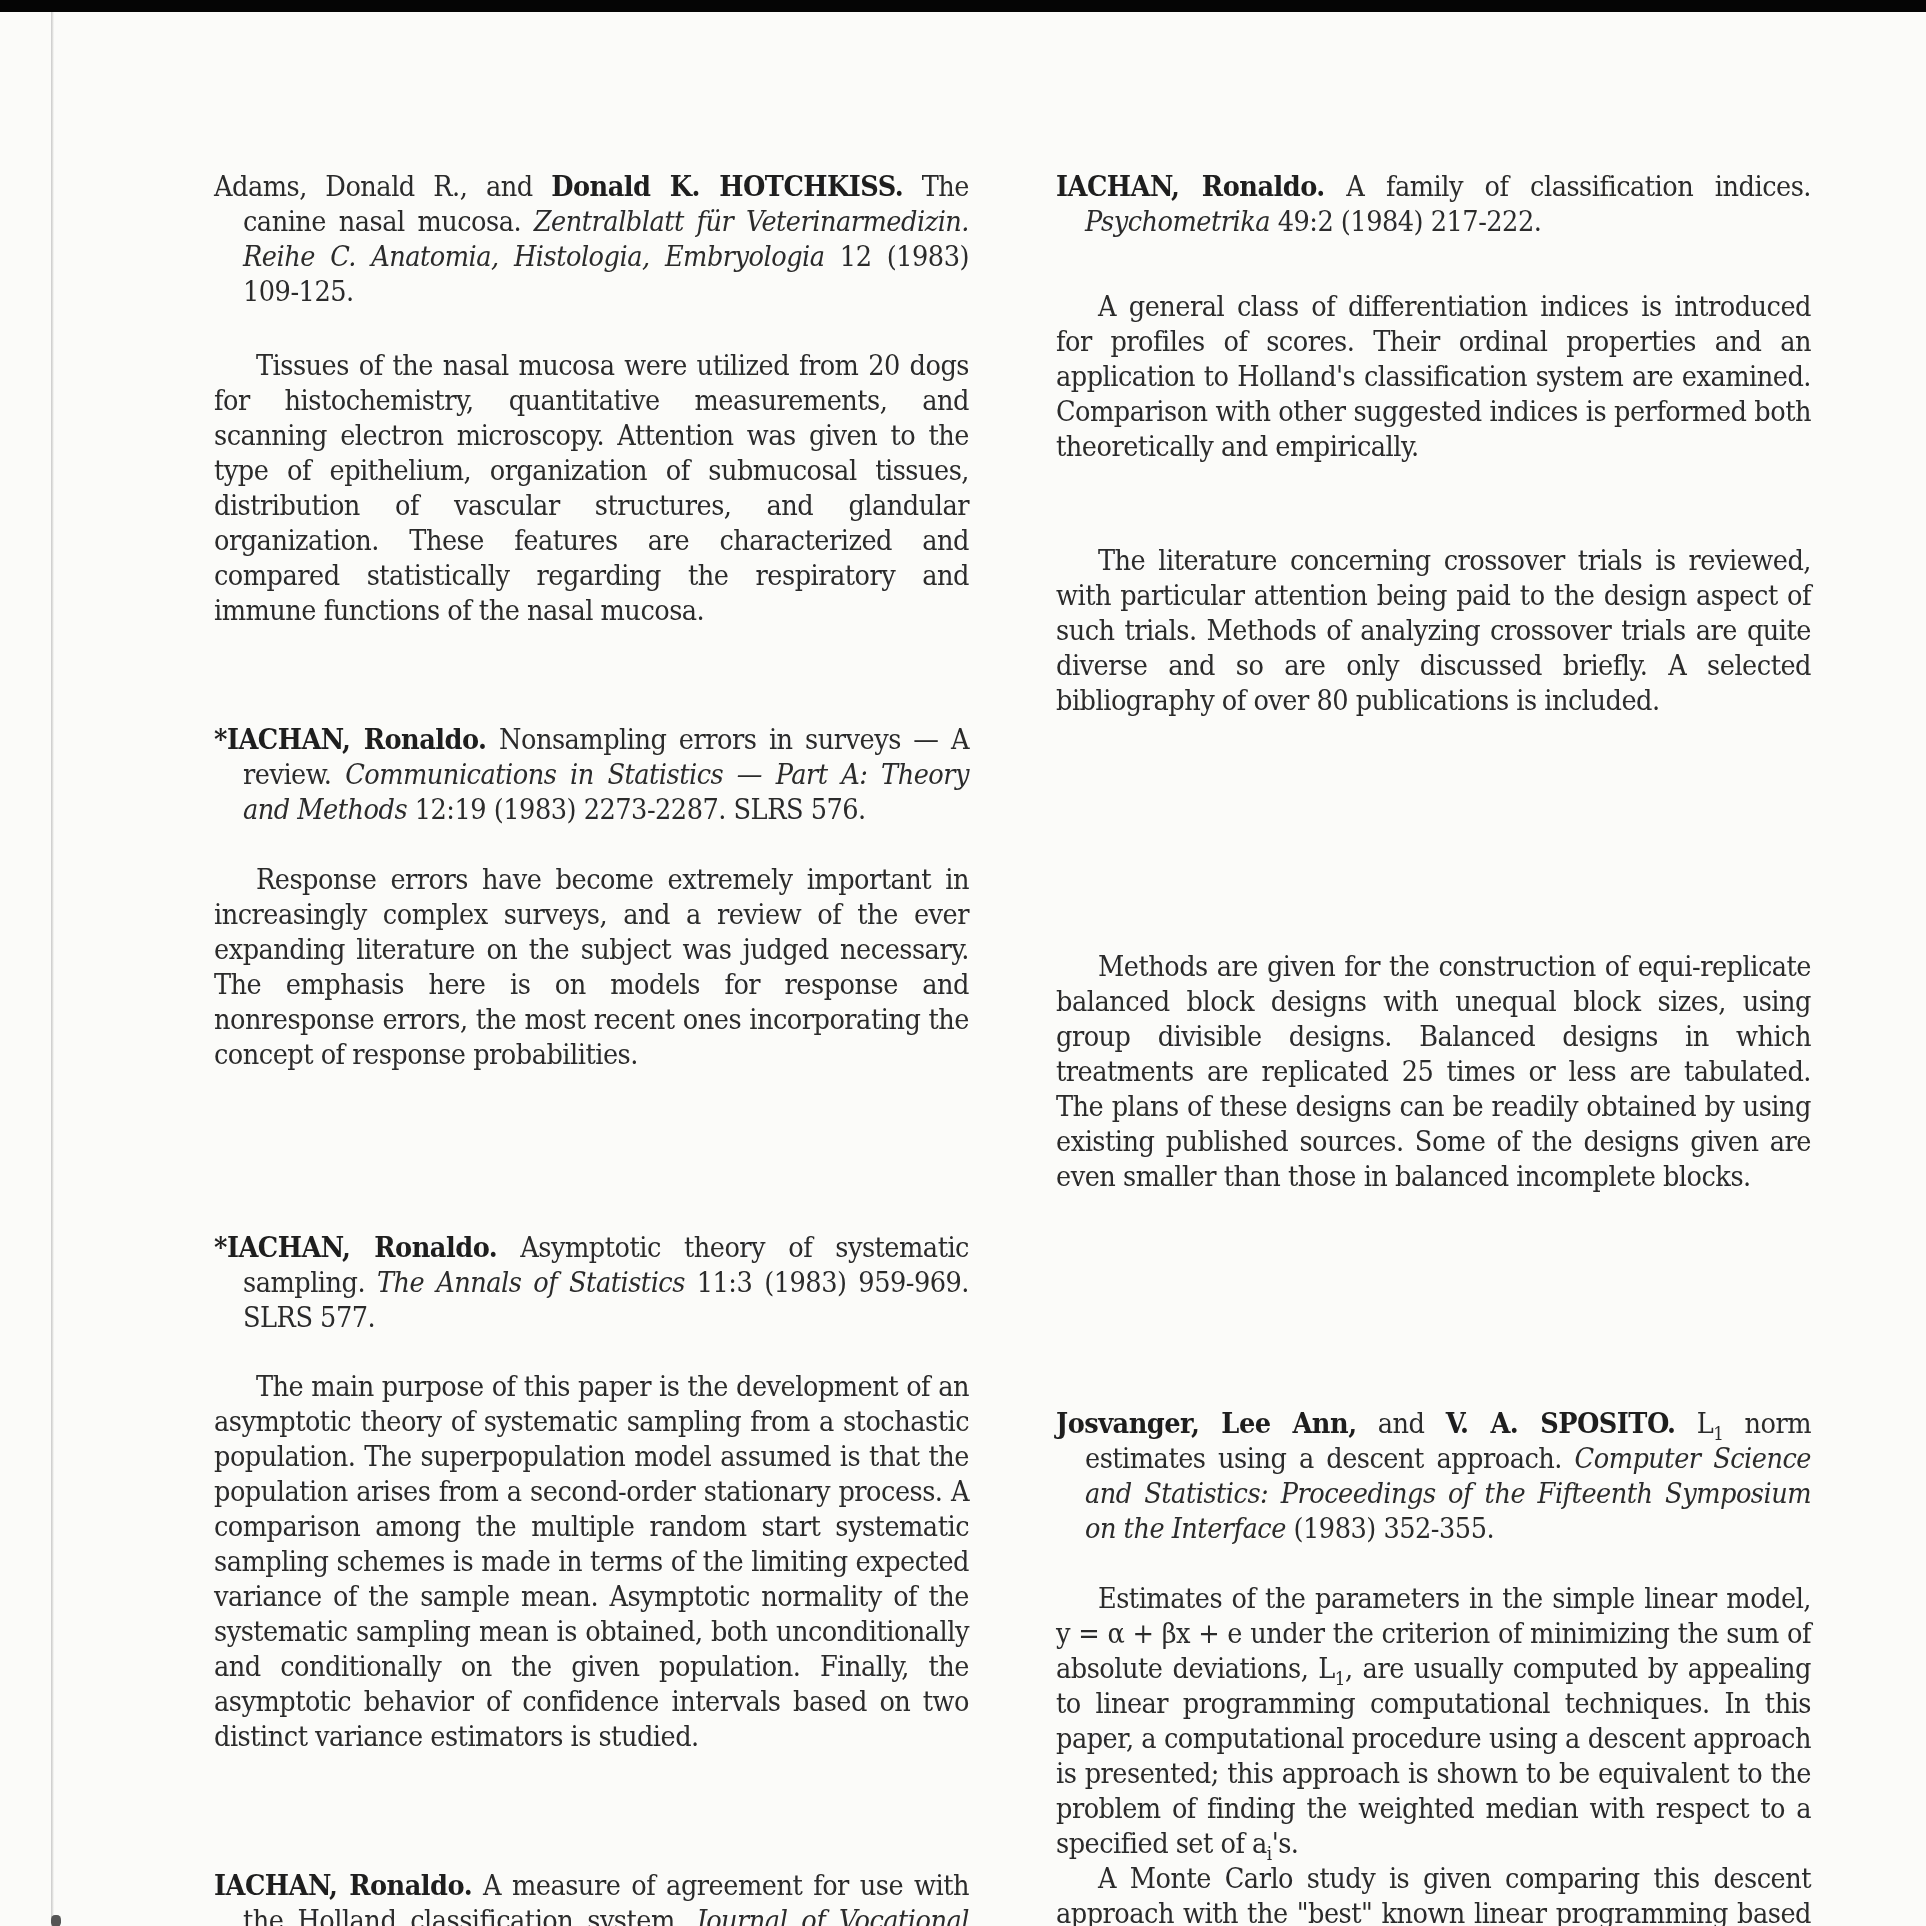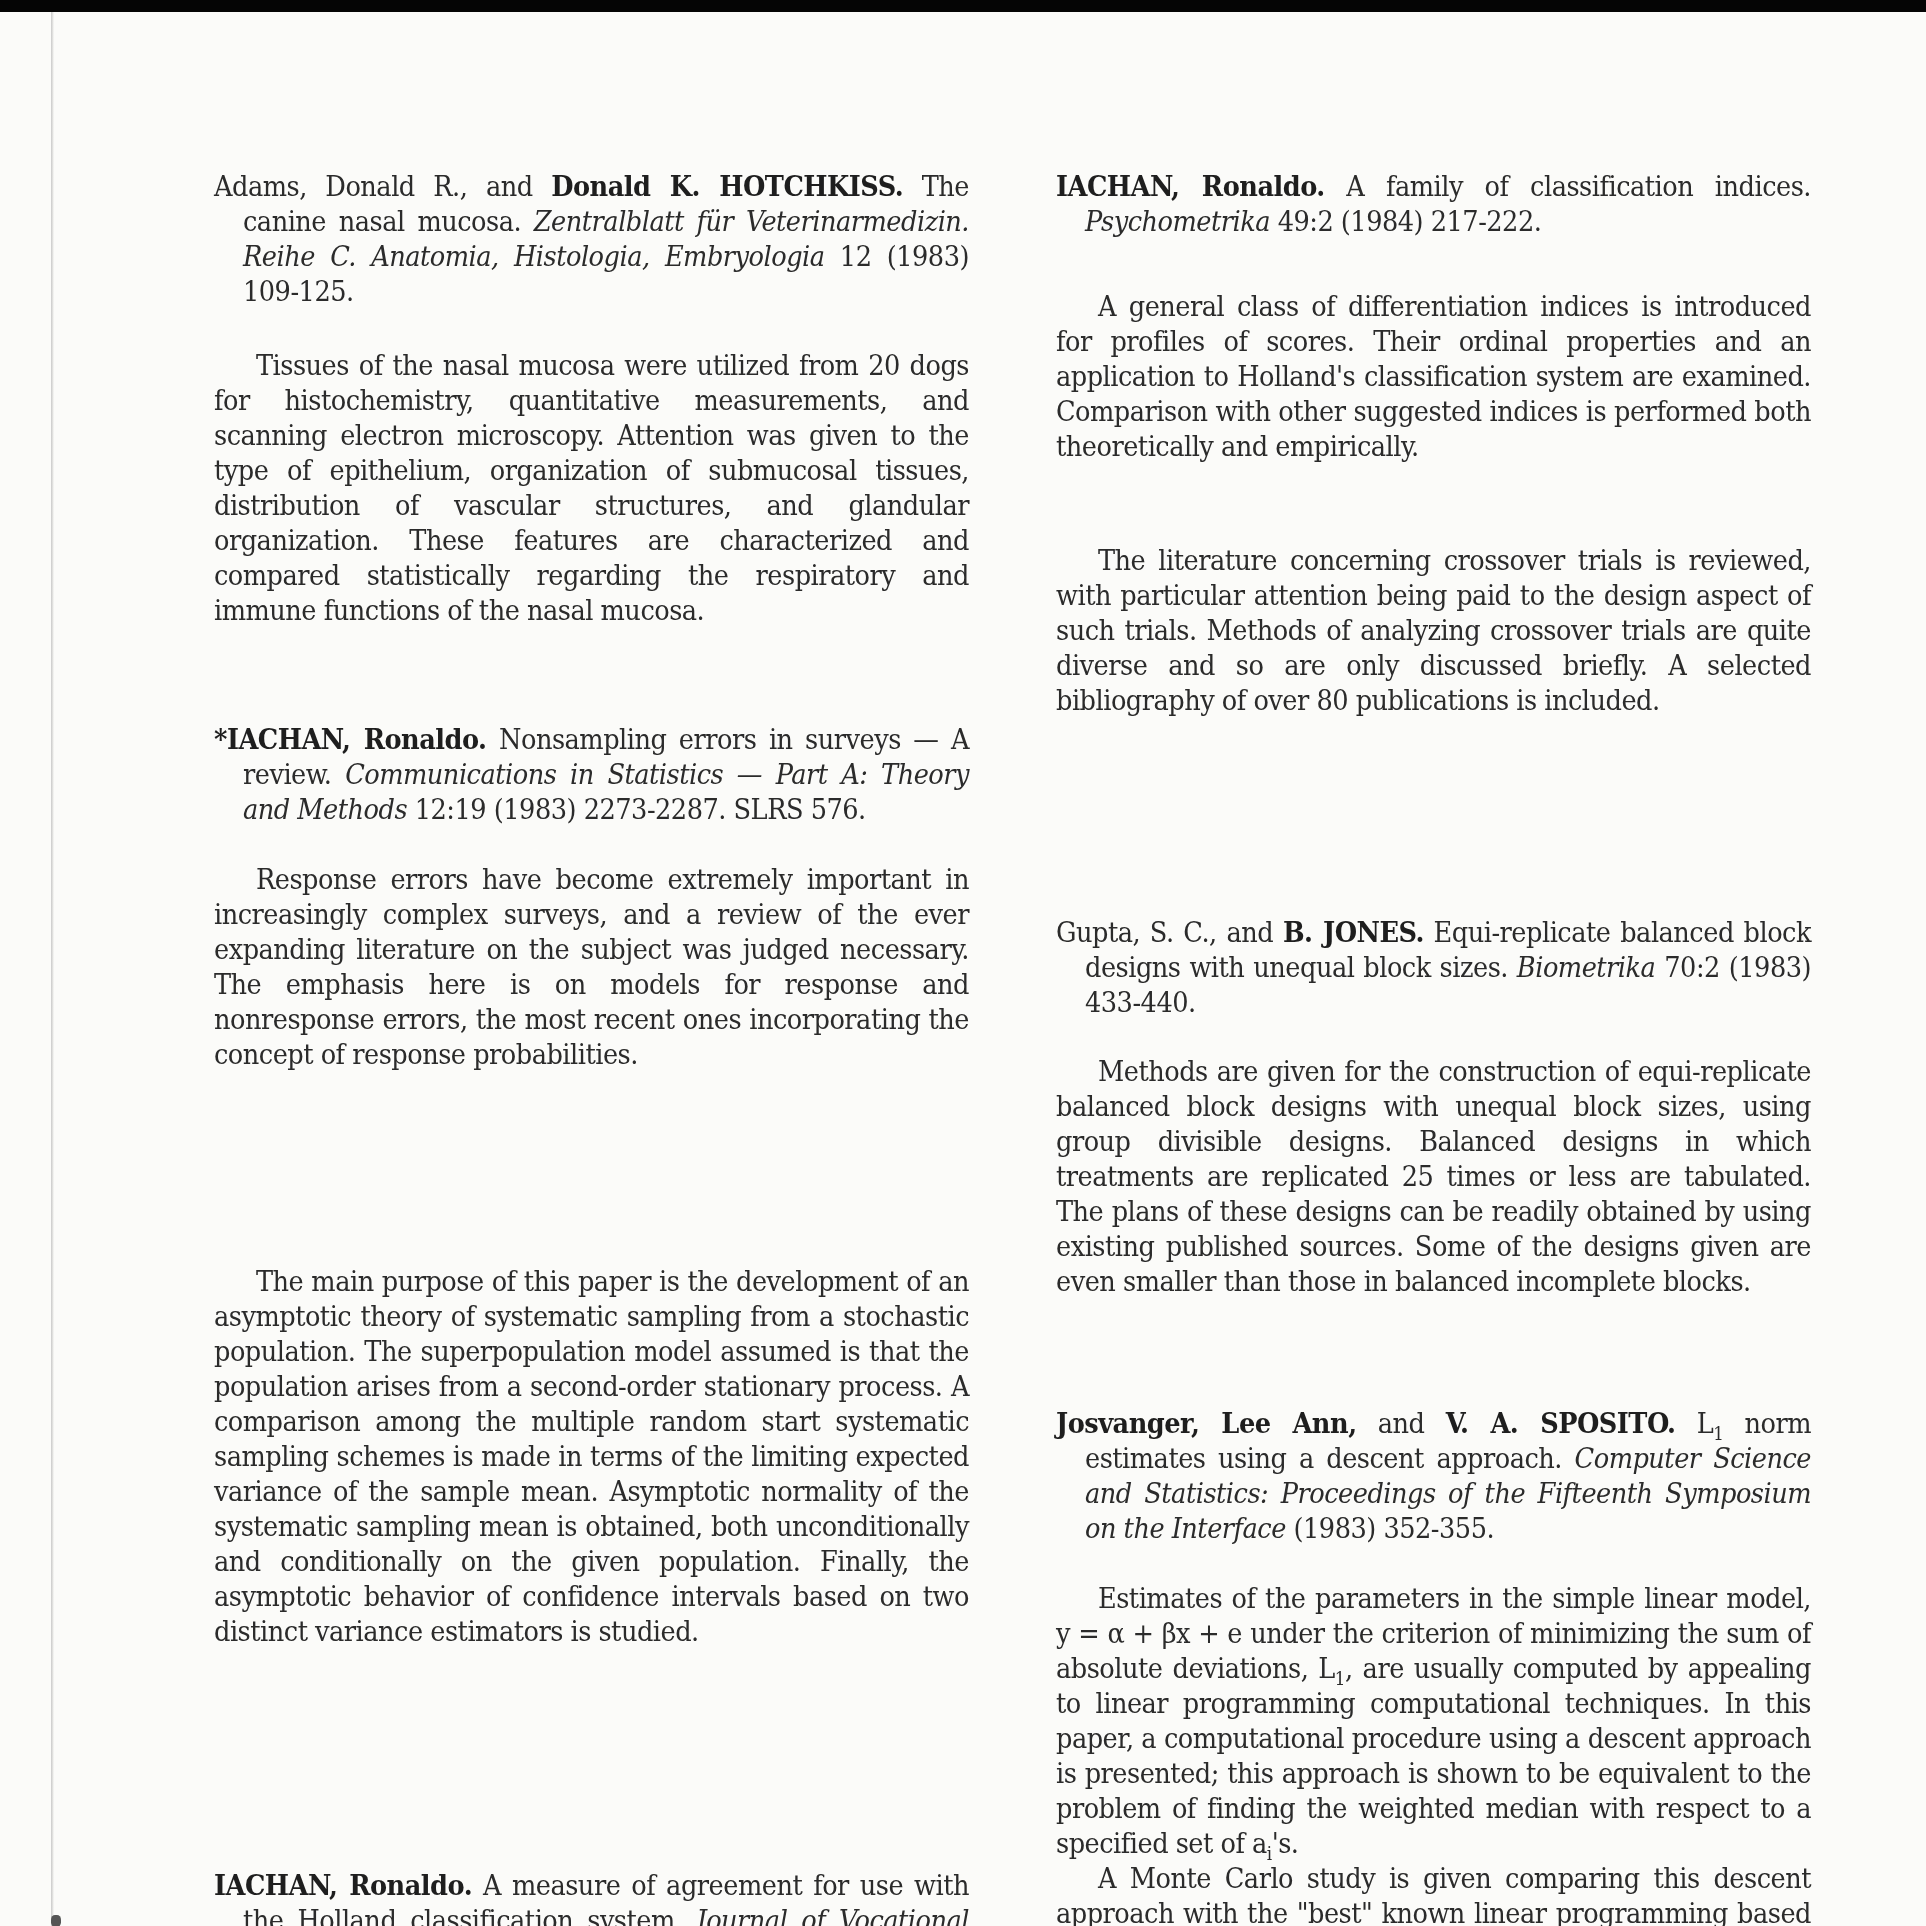--- a/index.html
+++ b/index.html
@@ -45,20 +45,21 @@
   </div>
 
   <div class="entry" style="top:722px;">
     <p class="cite"><b>*IACHAN, Ronaldo.</b><span> Nonsampling errors in surveys — A review. </span><i>Communications in Statistics — Part A: Theory and Methods</i><span> 12:19 (1983) 2273-2287. SLRS 576.</span></p>
     <div class="abs" style="margin-top:35px;">
       <p>Response errors have become extremely important in increasingly complex surveys, and a review of the ever expanding literature on the subject was judged necessary. The emphasis here is on models for response and nonresponse errors, the most recent ones incorporating the concept of response probabilities.</p>
     </div>
   </div>
 
   <div class="entry" style="top:1230px;">
+    <p class="cite"><b>*IACHAN, Ronaldo.</b><span> Asymptotic theory of systematic sampling. </span><i>The Annals of Statistics</i><span> 11:3 (1983) 959-969. SLRS 577.</span></p>
     <div class="abs" style="margin-top:34px;">
       <p>The main purpose of this paper is the development of an asymptotic theory of systematic sampling from a stochastic population. The superpopulation model assumed is that the population arises from a second-order stationary process. A comparison among the multiple random start systematic sampling schemes is made in terms of the limiting expected variance of the sample mean. Asymptotic normality of the systematic sampling mean is obtained, both unconditionally and conditionally on the given population. Finally, the asymptotic behavior of confidence intervals based on two distinct variance estimators is studied.</p>
     </div>
   </div>
 
   <div class="entry" style="top:1868px;">
     <p class="cite"><b>IACHAN, Ronaldo.</b><span> A measure of agreement for use with the Holland classification system. </span><i>Journal of Vocational Behavior</i></p>
 
   </div>
 </div>
@@ -72,21 +73,20 @@
     </div>
   </div>
 
   <div class="entry" style="top:508px;">
     <div class="abs" style="margin-top:35px;">
       <p>The literature concerning crossover trials is reviewed, with particular attention being paid to the design aspect of such trials. Methods of analyzing crossover trials are quite diverse and so are only discussed briefly. A selected bibliography of over 80 publications is included.</p>
     </div>
   </div>
 
   <div class="entry" style="top:915px;">
-    <p class="cite"><span>Gupta, S. C., and </span><b>B. JONES.</b><span> Equi-replicate balanced block designs with unequal block sizes. </span><i>Biometrika</i><span> 70:2 (1983) 433-440.</span></p>
     <div class="abs" style="margin-top:34px;">
       <p>Methods are given for the construction of equi-replicate balanced block designs with unequal block sizes, using group divisible designs. Balanced designs in which treatments are replicated 25 times or less are tabulated. The plans of these designs can be readily obtained by using existing published sources. Some of the designs given are even smaller than those in balanced incomplete blocks.</p>
     </div>
   </div>
 
   <div class="entry" style="top:1406px;">
     <p class="cite"><b>Josvanger, Lee Ann,</b><span> and </span><b>V. A. SPOSITO.</b><span> L</span><sub>1</sub><span> norm estimates using a descent approach. </span><i>Computer Science and Statistics: Proceedings of the Fifteenth Symposium on the Interface</i><span> (1983) 352-355.</span></p>
     <div class="abs" style="margin-top:35px;">
       <p><span>Estimates of the parameters in the simple linear model, y = α + βx + e under the criterion of minimizing the sum of absolute deviations, L</span><sub>1</sub><span>, are usually computed by appealing to linear programming computational techniques. In this paper, a computational procedure using a descent approach is presented; this approach is shown to be equivalent to the problem of finding the weighted median with respect to a specified set of a</span><sub>i</sub><span>'s.</span></p>
       <p class="cont"><span>A Monte Carlo study is given comparing this descent approach with the "best" known linear programming based procedures; it is shown that L</span></p>

